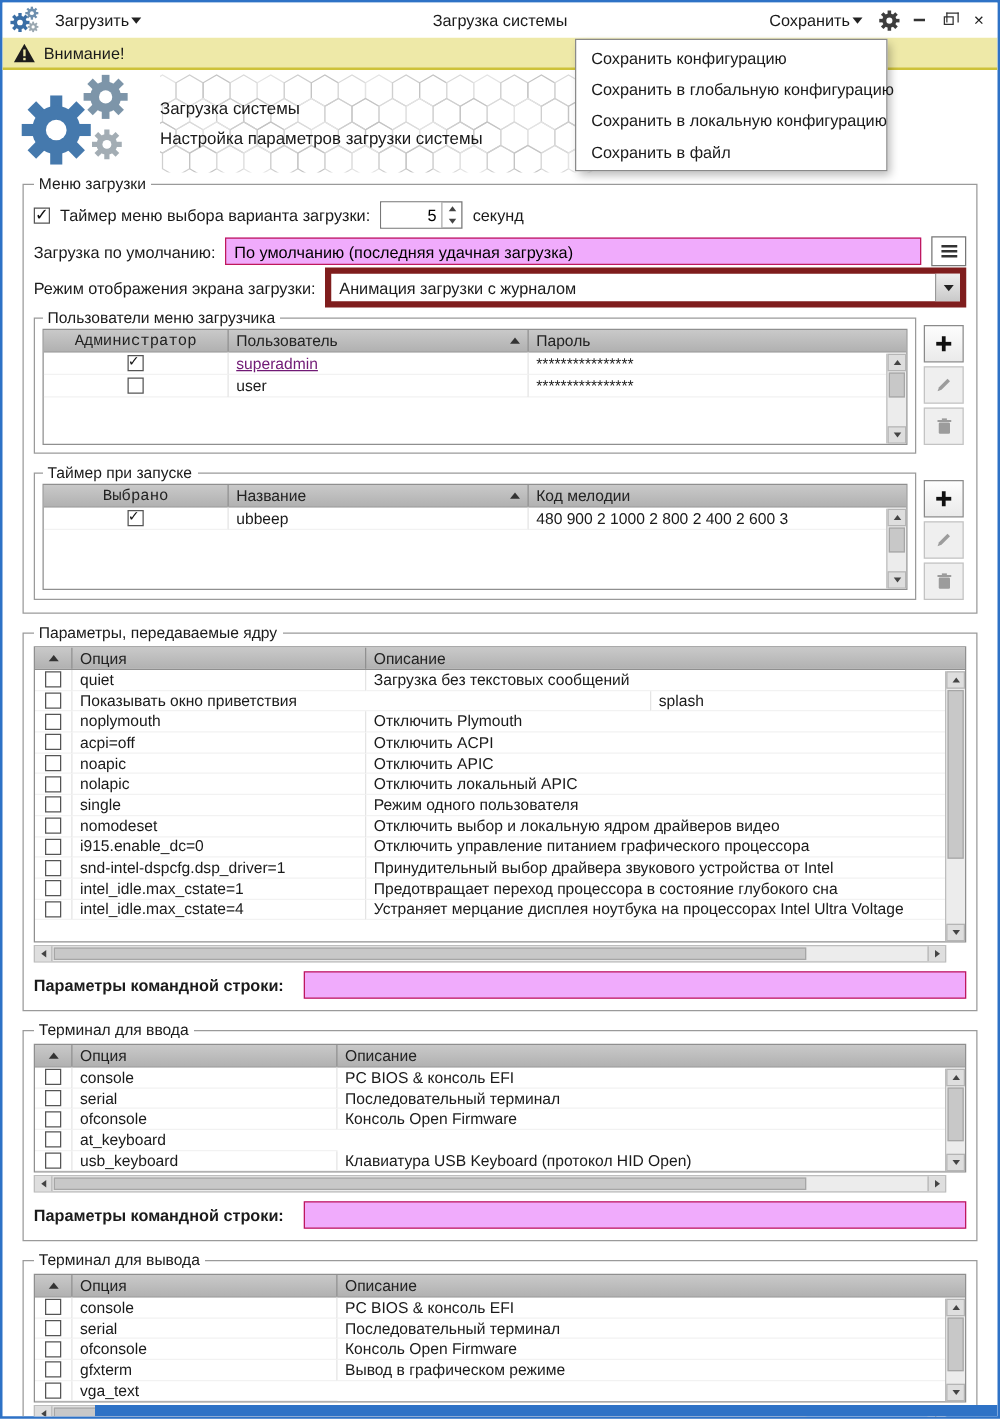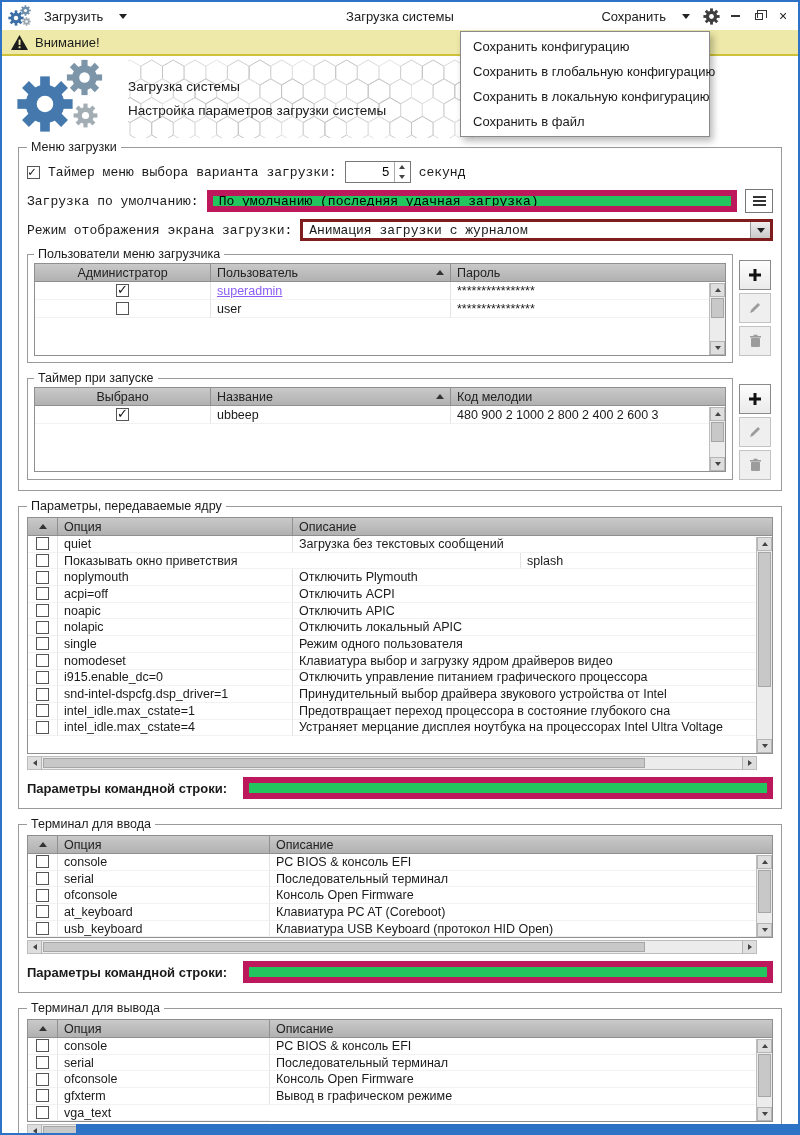--- a/index.html
+++ b/index.html
@@ -8,21 +8,21 @@
     font-family: "Liberation Sans", sans-serif;
     font-size: 13px; color: #1a1a1a;
     border: 2px solid #2e72c6; background: #fff;
     position: relative; overflow: hidden;
   }
   
   .toolbar { height: 28px; display: flex; align-items: center; padding: 0 6px; position: relative; background: #fff; }
   .tb-left, .tb-right { display: flex; align-items: center; gap: 6px; }
   .tb-right { margin-left: auto; }
   .tb-title { position: absolute; left: 0; right: 0; text-align: center; pointer-events: none; }
-  .tb-item { display: inline-flex; align-items: center; gap: 16px; padding: 3px 6px; cursor: default; }
+  .tb-item { display: inline-flex; align-items: center; gap: 2px; padding: 3px 6px; cursor: default; }
   .tri { width: 0; height: 0; display: inline-block; }
   .t-down { border-left: 4px solid transparent; border-right: 4px solid transparent; border-top: 5px solid #222; }
   .t-up-s { border-left: 3px solid transparent; border-right: 3px solid transparent; border-bottom: 4px solid #444; }
   .t-down-s { border-left: 3px solid transparent; border-right: 3px solid transparent; border-top: 4px solid #444; }
   .t-left-s { border-top: 3px solid transparent; border-bottom: 3px solid transparent; border-right: 4px solid #444; }
   .t-right-s { border-top: 3px solid transparent; border-bottom: 3px solid transparent; border-left: 4px solid #444; }
   .sort-up { border-left: 4px solid transparent; border-right: 4px solid transparent; border-bottom: 5px solid #333; }
   .winbtn { width: 18px; height: 18px; display: inline-flex; align-items: center; justify-content: center; }
   .ic-min { width: 9px; height: 2px; background: #333; }
   .ic-max { width: 8px; height: 7px; border: 1px solid #333; position: relative; background: #fff; }
@@ -35,57 +35,57 @@
   .menu-item { padding: 5px 12px; white-space: nowrap; }
   
   .apphead { height: 84px; display: flex; align-items: center; padding: 0 4px 0 14px; }
   .headtext { position: relative; height: 80px; width: 360px; margin-left: 14px; display: flex; flex-direction: column; justify-content: center; gap: 9px; }
   .headtext svg { position: absolute; left: 0; top: 0; z-index: 0; }
   .h-title, .h-sub { position: relative; z-index: 1; font-size: 13.5px; }
   
   fieldset { border: 1px solid #9a9a9a; margin: 0 16px 8px; padding: 4px 8px 8px; }
   legend { padding: 0 4px; font-size: 12.5px; }
   fieldset.inner { margin: 0; padding: 2px 6px 6px; }
-  .frow { display: flex; align-items: center; gap: 8px; height: 24px; margin: 2px 0 5px; font-family: Liberation Mono, monospace; }
+  .frow { display: flex; align-items: center; gap: 8px; height: 24px; margin: 2px 0 5px; }
   .grow { flex: 1; }
   
   .cb { width: 13px; height: 13px; border: 1px solid #555; background: #fff; display: inline-block; position: relative; flex: 0 0 auto; }
   .cb.checked::after { content: "\2713"; position: absolute; left: 0px; top: -3px; font-size: 13px; color: #111; }
   
   .spin { display: flex; border: 1px solid #777; height: 22px; width: 66px; background: #fff; }
   .spin input { border: 0; width: 100%; text-align: right; padding-right: 4px; font: inherit; outline: none; }
   .spinbtns { width: 16px; border-left: 1px solid #aaa; display: flex; flex-direction: column; flex: 0 0 auto; }
   .spinbtns > div { flex: 1; display: flex; align-items: center; justify-content: center; }
   
-  .txt { border: 6px solid #be185d; height: 22px; padding: 0 6px; font: inherit; background: #22c55e; outline: none; }
-  .combo { display: flex; align-items: center; justify-content: space-between; border: 3px solid #7f1d1d; height: 22px; background: #fff; padding-left: 6px; }
+  .txt { border: 1px solid #be185d; height: 22px; padding: 0 6px; font: inherit; background: #f0abfc; outline: none; }
+  .combo { display: flex; align-items: center; justify-content: space-between; border: 5px solid #7f1d1d; height: 32px; background: #fff; padding-left: 6px; }
   .combo-btn { width: 20px; height: 100%; border-left: 1px solid #999; background: linear-gradient(#eee,#c9c9c9); display: flex; align-items: center; justify-content: center; }
   .sqbtn { width: 28px; height: 24px; border: 1px solid #777; background: #fff; display: inline-flex; align-items: center; justify-content: center; }
   
   .subrow { display: flex; gap: 6px; margin-bottom: 8px; }
   .btncol { width: 34px; display: flex; flex-direction: column; gap: 3px; padding-top: 13px; flex: 0 0 auto; }
   .tbtn { width: 32px; height: 30px; border: 1px solid #8a8a8a; background: linear-gradient(#fdfdfd,#eaeaea); display: flex; align-items: center; justify-content: center; }
   .tbtn.disabled { border-color: #c3c3c3; background: #efefef; }
   .tbl { border: 1px solid #8f8f8f; background: #fff; position: relative; overflow: hidden; }
   .thead { display: flex; height: 18px; background: linear-gradient(#c9c9c9,#b1b1b1); border-bottom: 1px solid #8f8f8f; }
   .th { padding: 0 6px; display: flex; align-items: center; border-right: 1px solid #909090; font-size: 12.5px; color: #222; overflow: hidden; white-space: nowrap; }
   .th:last-child { border-right: none; }
   .th .sp { flex: 1; }
   .tbody { margin-right: 16px; }
   .tr { display: flex; height: 18px; }
   .td { padding: 0 6px; display: flex; align-items: center; border-right: 1px solid #e4e4e4; border-bottom: 1px solid #f2f2f2; font-size: 12.5px; overflow: hidden; white-space: nowrap; }
   .td:last-child { border-right: none; }
   .ctr { justify-content: center; }
-  .uc1 { width: 176px; flex: 0 0 auto; } .uc2 { width: 240px; flex: 0 0 auto; } .uc3 { flex: 1; }
+  .uc1 { width: 148px; flex: 0 0 auto; font-family: Liberation Mono, monospace; } .uc2 { width: 240px; flex: 0 0 auto; } .uc3 { flex: 1; }
   .oc1 { width: 30px; flex: 0 0 auto; padding: 0 2px; justify-content: center; } .oc2 { width: 235px; flex: 0 0 auto; } .oc3 { flex: 1; }
   .t5 .oc2 { width: 212px; }
   .optrows .tr { height: 16.7px; }
   .tbl.users { height: 93px; } .tbl.melody { height: 85px; }
   .tbl.kernel { height: 237px; } .tbl.term { height: 103px; }
-  .link { color: #8b5cf6; text-decoration: underline; }
+  .link { color: #701a75; text-decoration: underline; }
   
   .vscroll { position: absolute; top: 19px; right: 0; bottom: 0; width: 16px; background: #ececec; border-left: 1px solid #bdbdbd; display: flex; flex-direction: column; }
   .sbtn { height: 14px; background: #dedede; border: 1px solid #b5b5b5; display: flex; align-items: center; justify-content: center; flex: 0 0 auto; }
   .track { flex: 1; position: relative; }
   .thumb { position: absolute; left: 1px; right: 1px; top: 1px; background: #c8c8c8; border: 1px solid #a6a6a6; }
   .hscrollrow { display: flex; height: 14px; margin-top: 2px; }
   .hscroll { flex: 1; display: flex; background: #ececec; border: 1px solid #bdbdbd; }
   .hsbtn { width: 14px; height: 100%; background: #dedede; border-right: 1px solid #b5b5b5; display: flex; align-items: center; justify-content: center; flex: 0 0 auto; }
   .hsbtn.r { border-right: none; border-left: 1px solid #b5b5b5; }
   .htrack { flex: 1; position: relative; }
@@ -470,21 +470,21 @@
             <span class="cb"></span>
           </div>
           <div class="td oc2">single</div>
           <div class="td oc3">Режим одного пользователя</div>
         </div>
         <div class="tr">
           <div class="td oc1">
             <span class="cb"></span>
           </div>
           <div class="td oc2">nomodeset</div>
-          <div class="td oc3">Клавиатура выбор и загрузку ядром драйверов видео</div>
+          <div class="td oc3">Отключить выбор и локальную ядром драйверов видео</div>
         </div>
         <div class="tr">
           <div class="td oc1">
             <span class="cb"></span>
           </div>
           <div class="td oc2">i915.enable_dc=0</div>
           <div class="td oc3">Отключить управление питанием графического процессора</div>
         </div>
         <div class="tr">
           <div class="td oc1">
@@ -570,21 +570,20 @@
             <span class="cb"></span>
           </div>
           <div class="td oc2">ofconsole</div>
           <div class="td oc3">Консоль Open Firmware</div>
         </div>
         <div class="tr">
           <div class="td oc1">
             <span class="cb"></span>
           </div>
           <div class="td oc2">at_keyboard</div>
-          <div class="td oc3">Клавиатура PC AT (Coreboot)</div>
         </div>
         <div class="tr">
           <div class="td oc1">
             <span class="cb"></span>
           </div>
           <div class="td oc2">usb_keyboard</div>
           <div class="td oc3">Клавиатура USB Keyboard (протокол HID Open)</div>
         </div>
       </div>
     <div class="vscroll">

